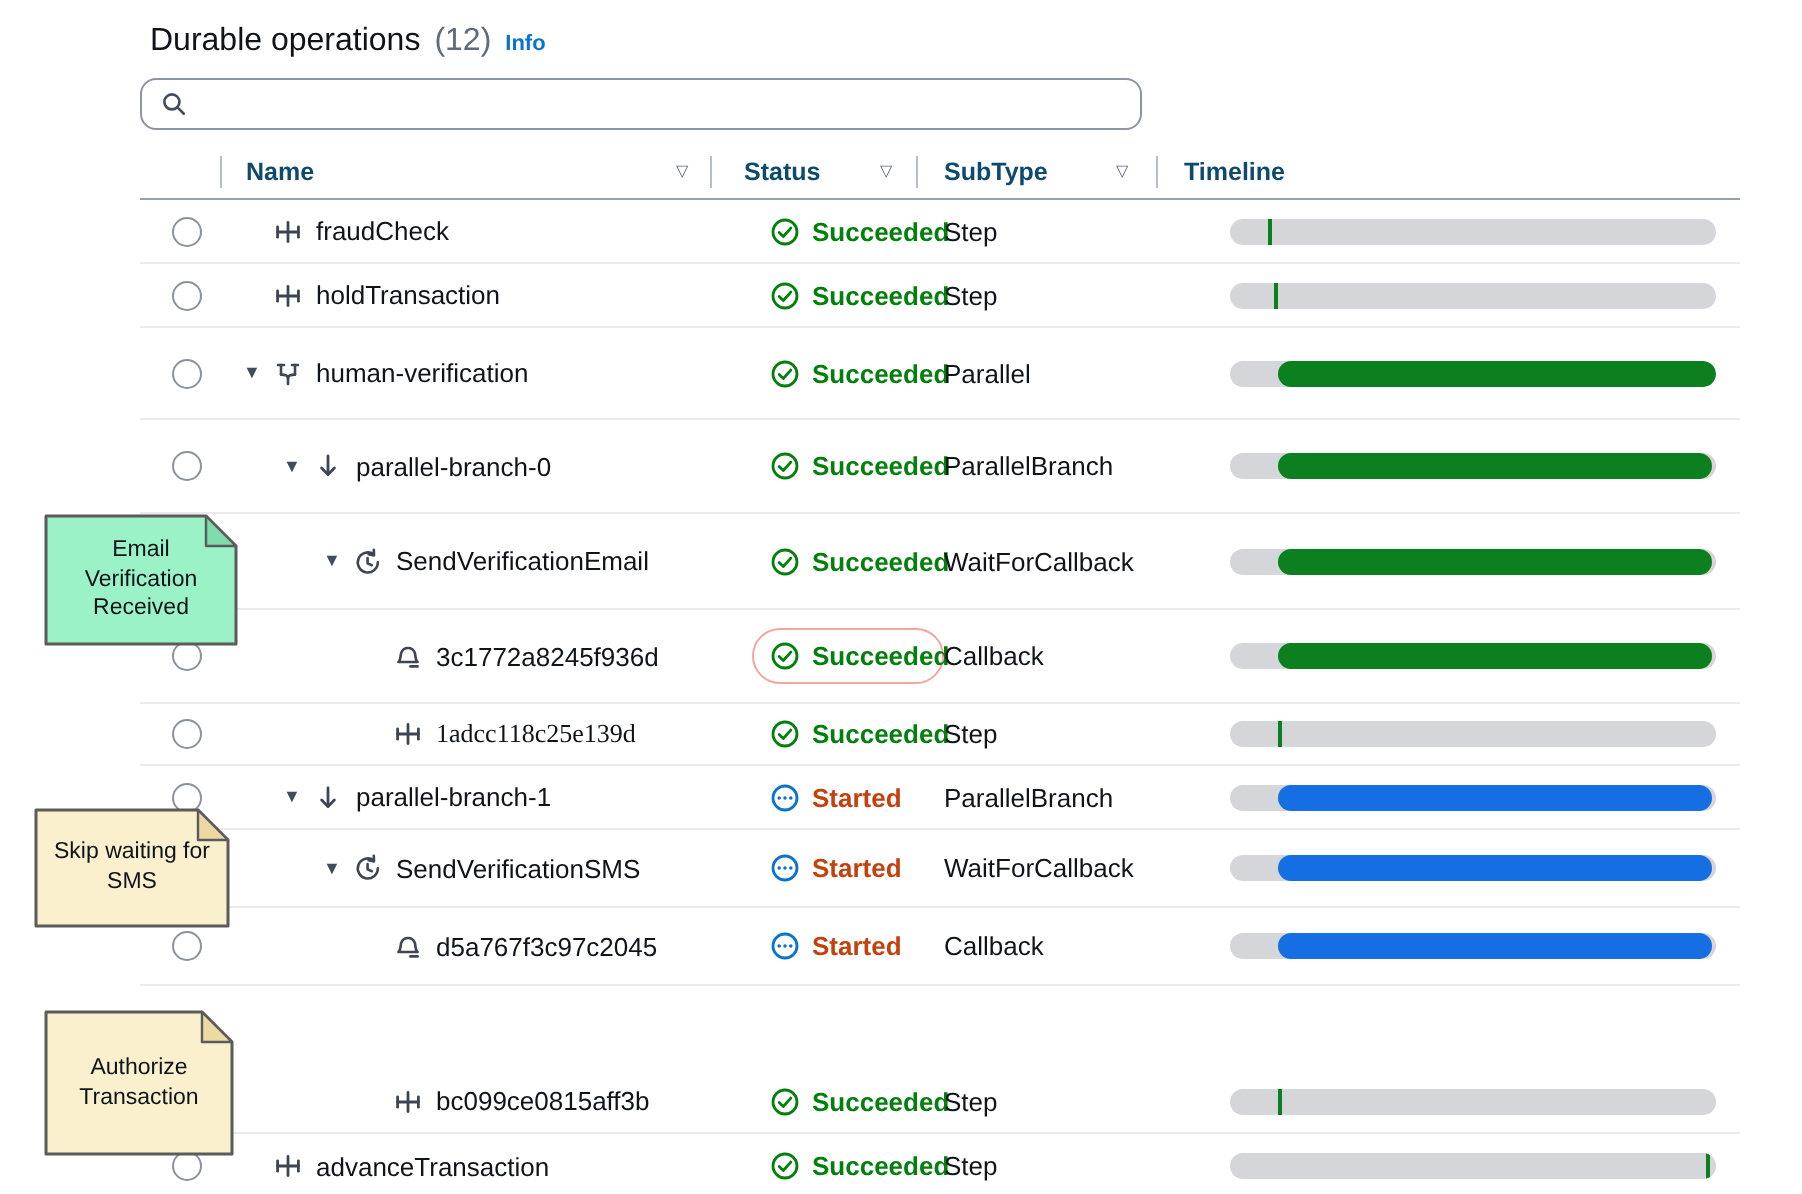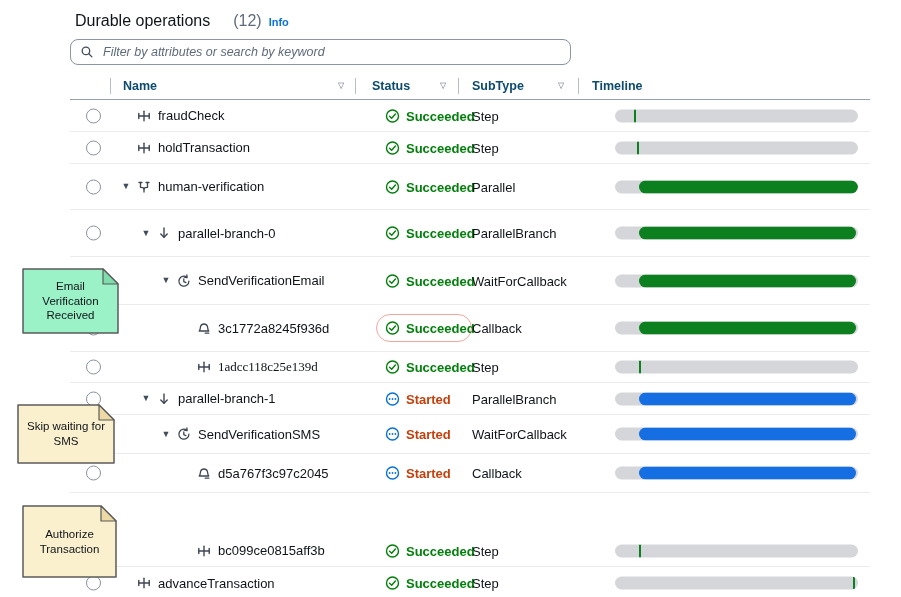--- a/index.html
+++ b/index.html
@@ -1,21 +1,21 @@
 <!DOCTYPE html>
 <html><head>
 <meta charset="utf-8">
 <style>
   html,body{margin:0;padding:0;background:#fff;}
   body{width:901px;height:597px;position:relative;font-family:"Liberation Sans",sans-serif;overflow:hidden;}
 
   
   .header-line{position:absolute;left:75px;top:12px;display:flex;align-items:baseline;gap:7px;white-space:nowrap;}
   .title{font-size:16px;font-weight:400;color:#0f141a;}
-  .count{font-size:16px;font-weight:400;color:#5f6b7a;margin-left:16px;}
+  .count{font-size:16px;font-weight:400;color:#5f6b7a;}
   .info-link{font-size:11px;font-weight:700;color:#0972d3;cursor:pointer;}
 
   
   .search{position:absolute;left:70px;top:39px;width:501px;height:26px;box-sizing:border-box;border:1px solid #8c95a1;border-radius:8px;background:#fff;display:flex;align-items:center;padding:0 9px;gap:7px;}
   .search svg{width:14px;height:14px;flex:0 0 auto;}
   .search input{border:none;outline:none;flex:1;font-size:12.5px;font-family:"Liberation Sans",sans-serif;color:#0f141a;background:transparent;}
   .search input::placeholder{font-style:italic;color:#5f6b7a;}
 
   
   .table{position:absolute;left:70px;top:75px;width:800px;}
@@ -38,39 +38,38 @@
   .subtype{position:absolute;left:402px;top:50%;transform:translateY(-50%);font-size:13px;color:#0f141a;white-space:nowrap;}
   .tl{position:absolute;left:545px;top:50%;transform:translateY(-50%);width:243px;height:13px;border-radius:7px;background:#d4d6d9;overflow:hidden;}
   .tl-fill{position:absolute;top:0;height:100%;border-radius:7px;}
   .tl-tick{position:absolute;top:0;width:2px;height:100%;}
   .hl-outline{position:absolute;left:306px;top:50%;transform:translateY(-50%);width:96px;height:28px;box-sizing:border-box;border:1px solid #efa79f;border-radius:14px;}
 
   
   .note{position:absolute;z-index:6;}
   .note svg{position:absolute;left:0;top:0;overflow:visible;}
   .note-text{position:absolute;inset:0;display:flex;align-items:center;justify-content:center;text-align:center;font-size:11.5px;line-height:1.3;color:#0f141a;padding:5px 7px;box-sizing:border-box;}
-  .note-email{left:22px;top:268px;width:97px;height:66px;}
+  .note-email{left:22px;top:257px;width:97px;height:66px;}
   .note-sms{left:17px;top:404px;width:98px;height:60px;}
   .note-auth{left:22px;top:505px;width:95px;height:73px;}
 </style>
 </head>
 <body>
 
 <div class="header-line">
   <span class="title">Durable operations</span>
   <span class="count">(12)</span>
   <span class="info-link">Info</span>
 </div>
 
 <div class="search">
   <svg viewBox="0 0 16 16">
       <circle cx="6.8" cy="6.8" r="4.3" fill="none" stroke="#414d5c" stroke-width="1.5"></circle>
       <path d="M10.1 10.1 L13.6 13.6" stroke="#414d5c" stroke-width="1.5" stroke-linecap="round"></path>
     </svg>
-  <input type="text" placeholder="Filter by attributes or search by keyword" style="">
 </div>
 
 <div class="table">
   <div class="thead">
     <span class="vdiv" style="left:40px"></span>
     <span class="col-label" style="left:53px">Name</span>
     <span class="sort" style="left:268px">▽</span>
     <span class="vdiv" style="left:285px"></span>
     <span class="col-label" style="left:302px">Status</span>
     <span class="sort" style="left:370px">▽</span>

